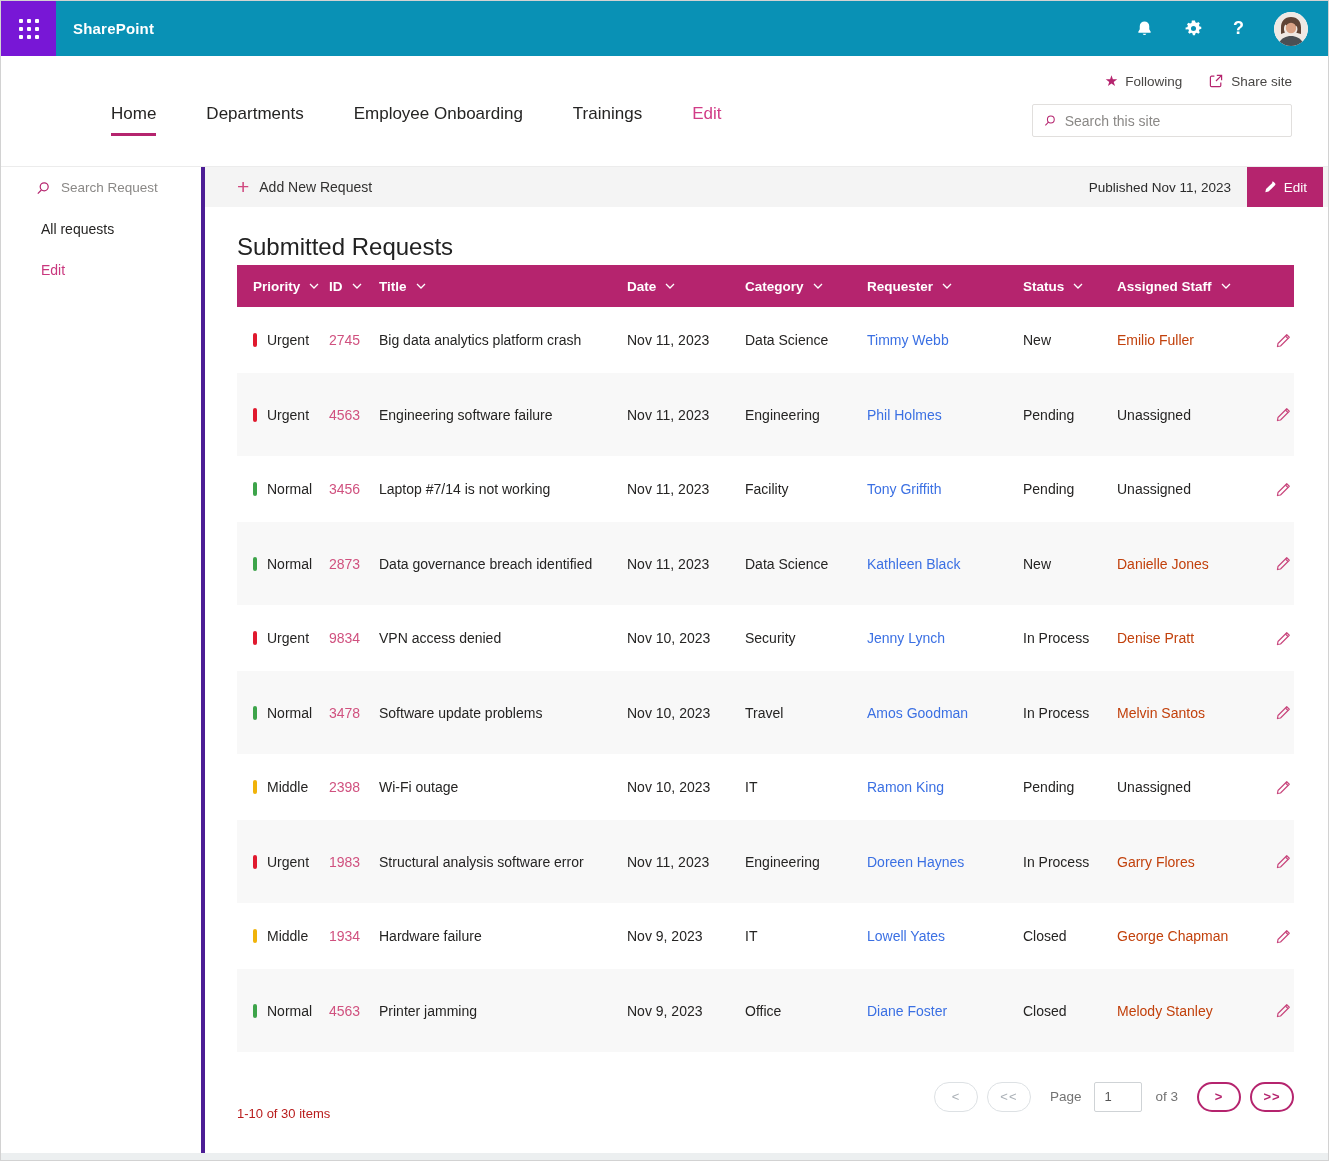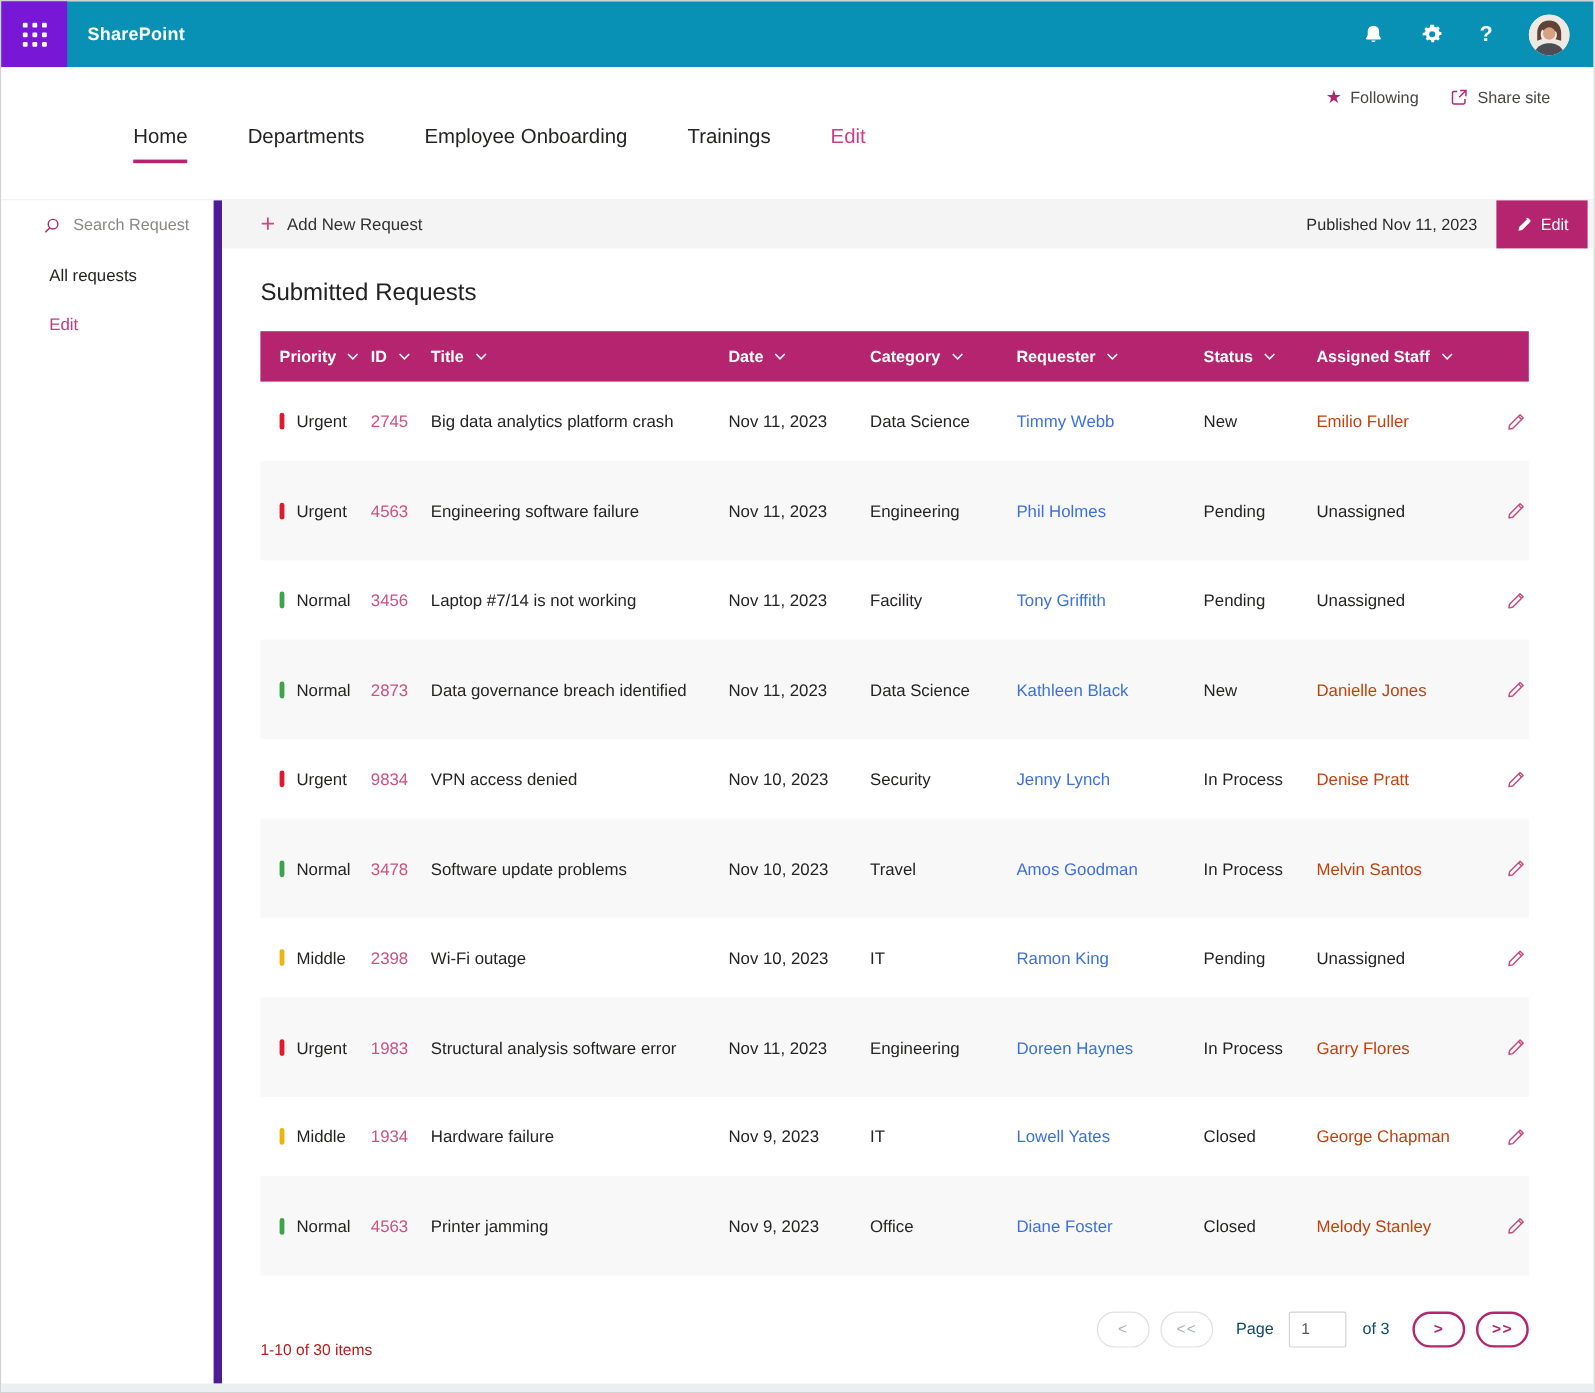--- a/index.html
+++ b/index.html
@@ -27,39 +27,39 @@
   .site-nav { display:flex; gap:50px; align-items:flex-start; }
   .nav-item { font-size:17px; color:#252423; padding-bottom:9px; cursor:pointer; white-space:nowrap; }
   .nav-item.active { font-weight:400; border-bottom:3px solid #b5246e; }
   .nav-item.accent { color:#d13c87; }
   .site-search { width:260px; height:33px; border:1px solid #e1dfdd; border-radius:2px; display:flex; align-items:center; padding:0 10px; gap:8px; background:#fff; }
   .site-search input { border:none; outline:none; font-size:14px; color:#333; width:100%; font-family:inherit; }
   .site-search input::placeholder { color:#8a8886; }
 
   
   .body-area { flex:1; display:flex; border-top:1px solid #ececec; min-height:0; }
-  .sidebar { width:184px; flex:none; border-right:7px solid #4c1d95; background:#fff; }
+  .sidebar { width:204px; flex:none; border-right:4px solid #4c1d95; background:#fff; }
   .sidebar-search { height:41px; display:flex; align-items:center; gap:10px; padding-left:34px; cursor:text; }
   .sidebar-search span.ph { font-size:13.5px; color:#8a8886; }
   .side-item { height:41px; display:flex; align-items:center; padding-left:36px; font-size:14px; color:#252423; cursor:pointer; border-left:4px solid transparent; }
   .side-item.selected { background:#f4f4f4; border-left-color:#b5246e; }
   .side-item.accent { color:#c9377e; }
 
   .main { flex:1; display:flex; flex-direction:column; min-width:0; }
 
   
   .toolbar { height:40px; background:#f4f4f4; display:flex; align-items:center; padding-left:32px; padding-right:5px; flex:none; }
   .add-btn { display:flex; align-items:center; gap:10px; font-size:14px; color:#323130; cursor:pointer; }
   .plus-glyph { color:#d0487f; font-size:21px; font-weight:400; line-height:1; margin-top:-2px; }
   .published { margin-left:auto; font-size:13.5px; color:#2b2b2b; margin-right:16px; }
   .edit-btn { width:76px; height:40px; background:#b5246e; color:#fff; font-size:13.5px; display:flex; align-items:center; justify-content:center; gap:7px; cursor:pointer; }
 
   
   .content { padding:0 36px 0 32px; flex:1; }
-  .page-title { font-size:20px; font-weight:400; color:#222; margin:26px 0 20px; }
+  .page-title { font-size:24px; font-weight:400; color:#222; margin:26px 0 4px; }
 
   .table { width:1057px; }
   .grid-cols { display:grid; grid-template-columns:92px 50px 248px 118px 122px 156px 94px 148px 29px; }
   .thead { background:#b5246e; height:42px; align-items:center; color:#fff; }
   .hcell { display:flex; align-items:center; gap:9px; font-size:13.5px; font-weight:700; cursor:pointer; white-space:nowrap; }
   .hcell:first-child { padding-left:16px; }
   .row { align-items:center; font-size:14px; color:#252423; }
   .row.alt { background:#f8f8f8; }
   .cell { white-space:nowrap; overflow:hidden; }
   .c-priority { display:flex; align-items:center; gap:10px; padding-left:16px; }
@@ -69,21 +69,21 @@
   .f-staff.assigned { color:#c2410c; }
   .c-edit { display:flex; align-items:center; justify-content:flex-end; cursor:pointer; padding-right:2px; }
 
   
   .table-footer { width:1057px; display:flex; align-items:center; justify-content:space-between; margin-top:20px; }
   .items-count { font-size:13px; color:#b91c1c;margin-top:34px; }
   .pager { display:flex; align-items:center; gap:9px; }
   .pill { width:44px; height:30px; border-radius:15px; background:#fff; display:flex; align-items:center; justify-content:center; font-size:13px; letter-spacing:1px; }
   .pill.disabled { border:1px solid #dde1e4; color:#aab0b6; cursor:default; }
   .pill.active { border:2px solid #b5246e; color:#b5246e; font-weight:700; cursor:pointer; }
-  .page-label, .of-label { font-size:13.5px; color:#0c4a6e; }
+  .page-label, .of-label { font-size:13.5px; color:#737373; }
   .page-label { margin-left:10px; }
   .page-input { width:48px; height:30px; border:1px solid #cfd3d6; border-radius:2px; padding-left:9px; font-size:13px; color:#555; outline:none; margin:0 4px; font-family:inherit; }
   .of-label { margin-right:10px; }
 
   .bottom-strip { height:7px; background:#eceff0; flex:none; }
 </style>
 </head>
 <body>
 
 <div class="page">
@@ -141,20 +141,27 @@
         <span>Share site</span>
       </span>
     </div>
     <div class="nav-row">
       <div class="site-nav">
         <span class="nav-item active">Home</span>
         <span class="nav-item">Departments</span>
         <span class="nav-item">Employee Onboarding</span>
         <span class="nav-item">Trainings</span>
         <span class="nav-item accent">Edit</span>
+      </div>
+      <div class="site-search">
+        <svg viewBox="0 0 20 20" width="15" height="15" fill="none" stroke="#b5246e" stroke-width="1.5">
+            <circle cx="11.5" cy="8.5" r="5"></circle>
+            <path d="M8 12.5L3.5 17"></path>
+          </svg>
+        <input type="text" placeholder="Search this site" style="">
       </div>
     </div>
   </div>
 
   <div class="body-area">
 
     <div class="sidebar">
       <div class="sidebar-search">
         <svg viewBox="0 0 20 20" width="16" height="16" fill="none" stroke="#b5246e" stroke-width="1.5">
             <circle cx="11.5" cy="8.5" r="5"></circle>

